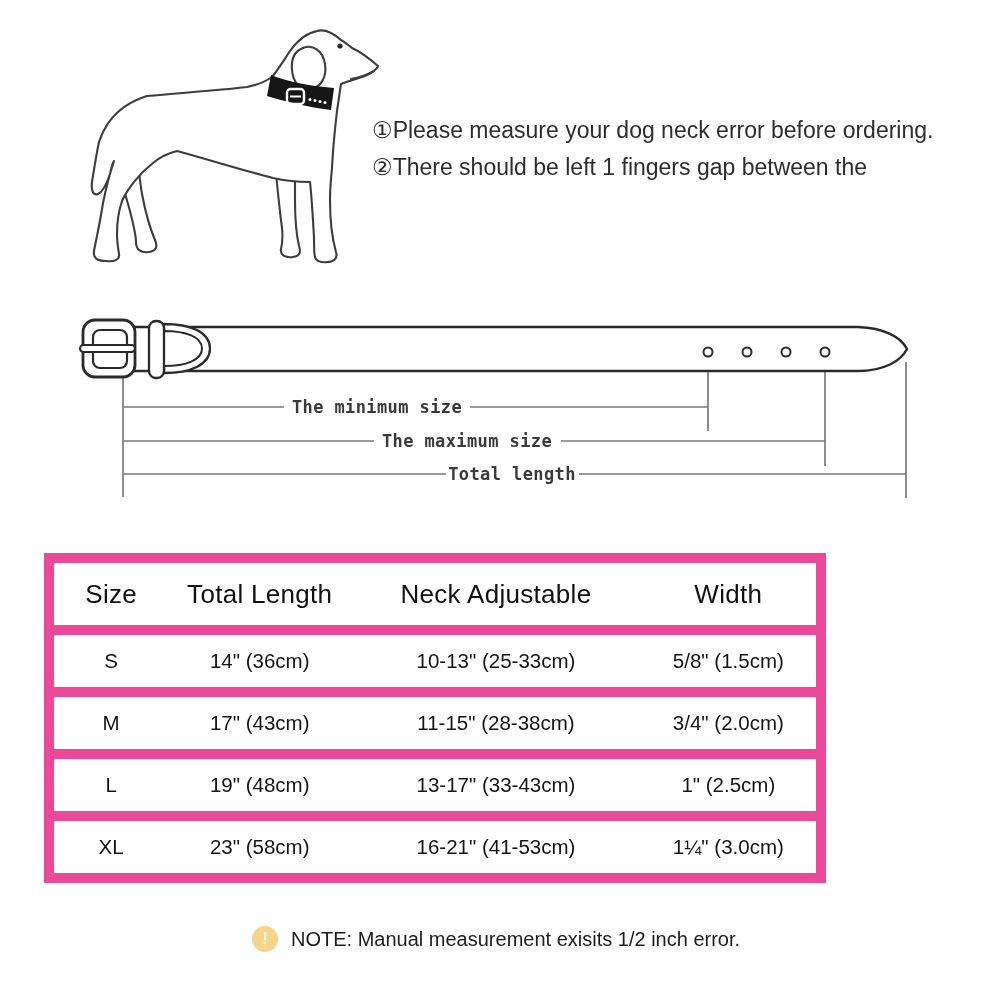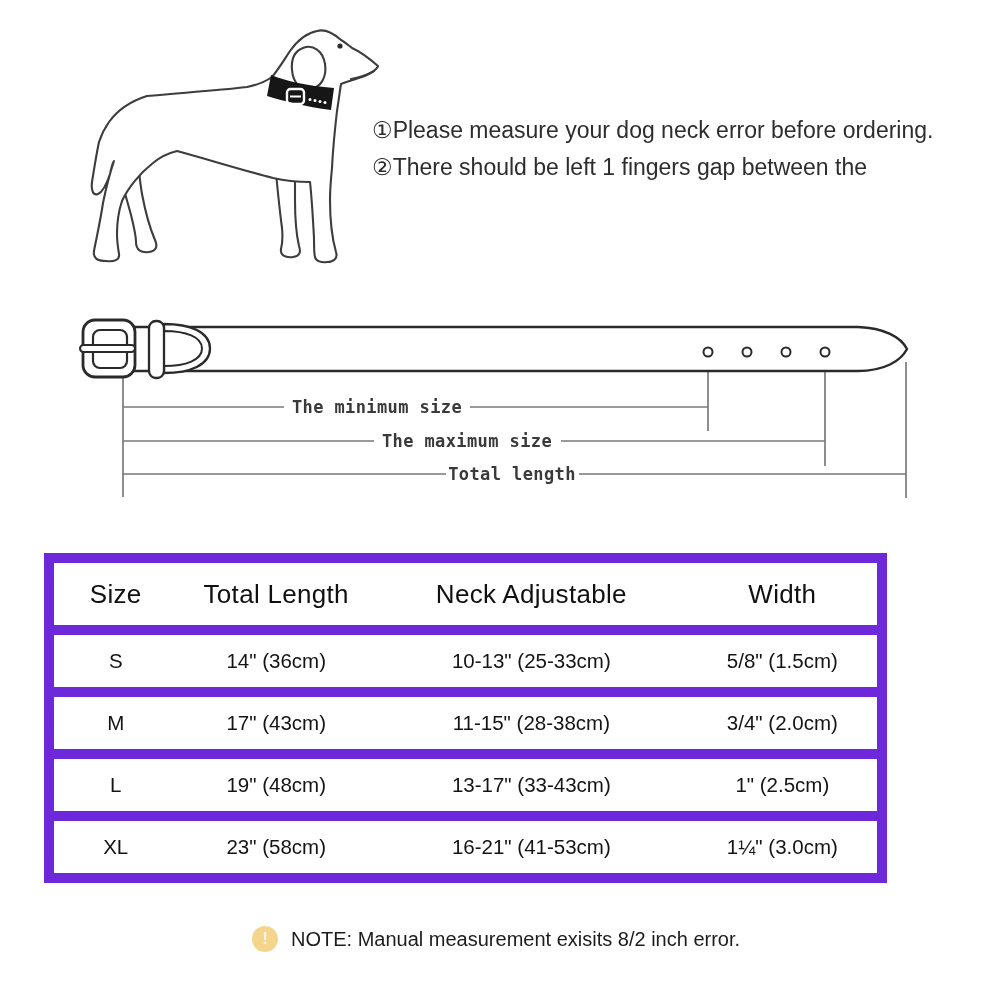--- a/index.html
+++ b/index.html
@@ -23,22 +23,22 @@
 
   
   .belt-svg{position:absolute;left:60px;top:300px;width:880px;height:210px;}
   .measure-label{
     font-family:"DejaVu Sans Mono", monospace;
     font-size:17px;font-weight:bold;fill:#3a3a3a;letter-spacing:.4px;
   }
 
   
   .size-table{
-    position:absolute;left:44px;top:553px;width:843px;
-    background:#6d28d9;padding:10px;box-sizing:border-box;
+    position:absolute;left:44px;top:553px;width:782px;
+    background:#ec4899;padding:10px;box-sizing:border-box;
   }
   .t-row{
     background:#ffffff;display:flex;align-items:center;
     height:52px;margin-top:10px;
   }
   .t-row.t-header{height:62px;margin-top:0;}
   .t-cell{text-align:center;font-size:20.5px;color:#141414;}
   .t-header .t-cell{font-size:26px;color:#111111;letter-spacing:.3px;}
   .c0{width:15%;}.c1{width:24%;}.c2{width:38%;}.c3{width:23%;}
 
@@ -192,16 +192,16 @@
     <div class="t-row">
       <div class="t-cell c0">XL</div>
       <div class="t-cell c1">23" (58cm)</div>
       <div class="t-cell c2">16-21" (41-53cm)</div>
       <div class="t-cell c3">1¼" (3.0cm)</div>
     </div>
   </div>
 
   <div class="note">
     <div class="note-icon">!</div>
-    <div class="note-text">NOTE: Manual measurement exisits 8/2 inch error.</div>
+    <div class="note-text">NOTE: Manual measurement exisits 1/2 inch error.</div>
   </div>
 
 </div>
 
 </body></html>

